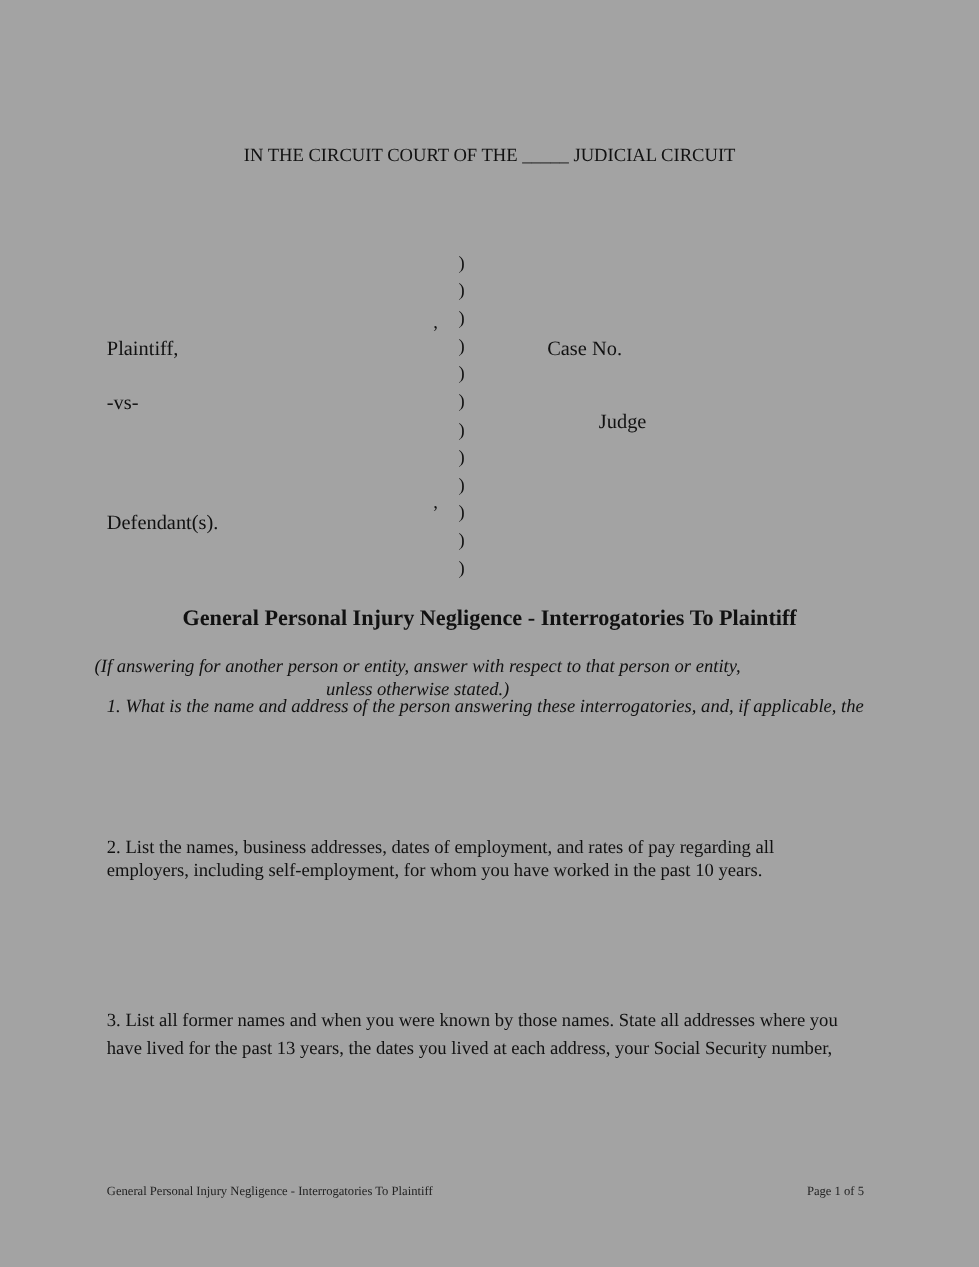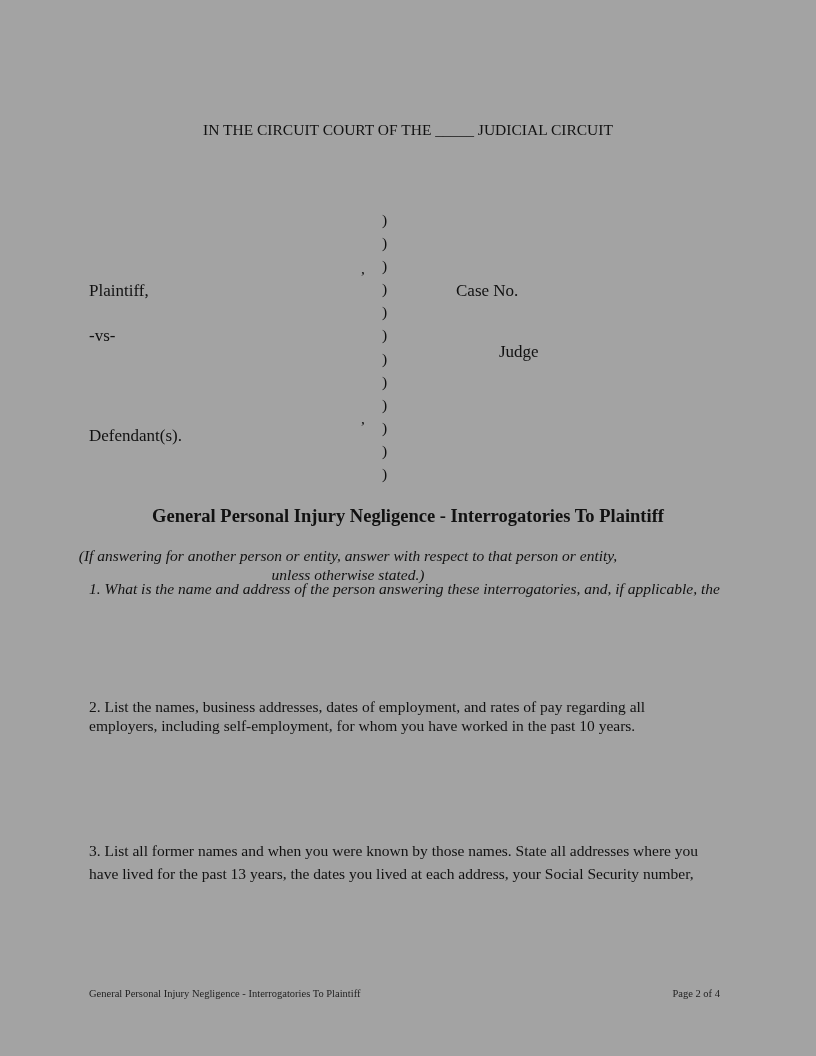--- a/index.html
+++ b/index.html
@@ -130,15 +130,15 @@
     <div>employers, including self-employment, for whom you have worked in the past 10 years.</div>
   </div>
 
   <div class="question q-loose" style="top:808px;margin-top:32px;">
     <div>3.   List all former names and when you were known by those names. State all addresses where you</div>
     <div>have lived for the past 13 years, the dates you lived at each address, your Social Security number,</div>
   </div>
 
 
   <div class="footer" style="left:89px;">General Personal Injury Negligence - Interrogatories To Plaintiff</div>
-  <div class="footer" style="right:96px;">Page 2 of 4</div>
+  <div class="footer" style="right:96px;">Page 1 of 5</div>
 
 </div>
 
 </body></html>

